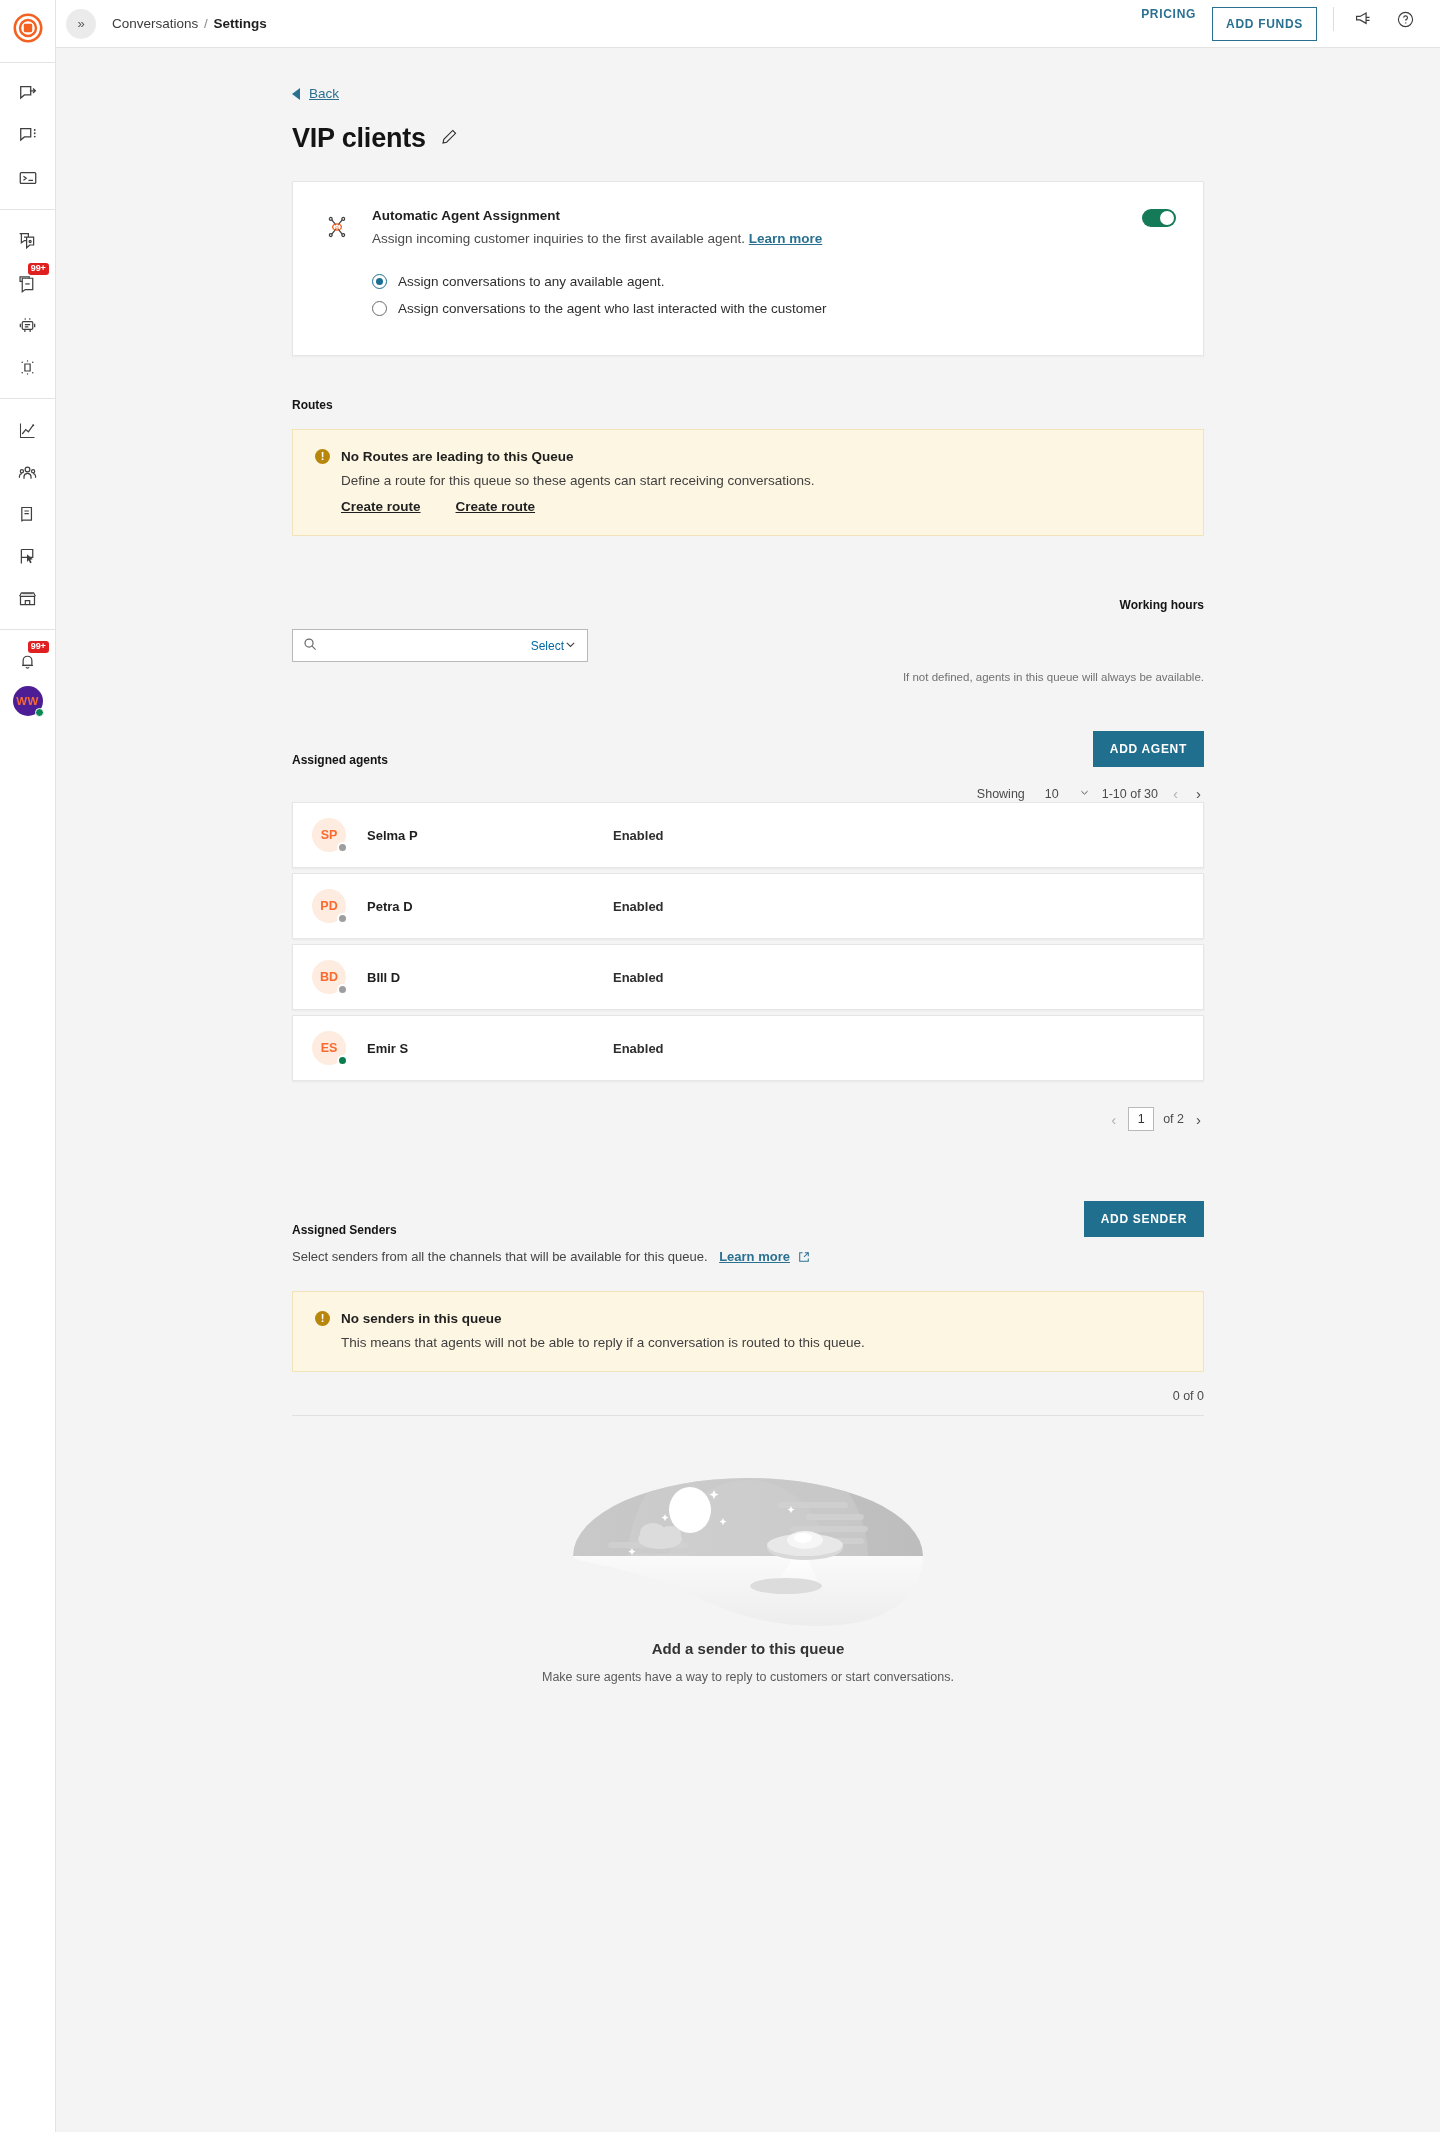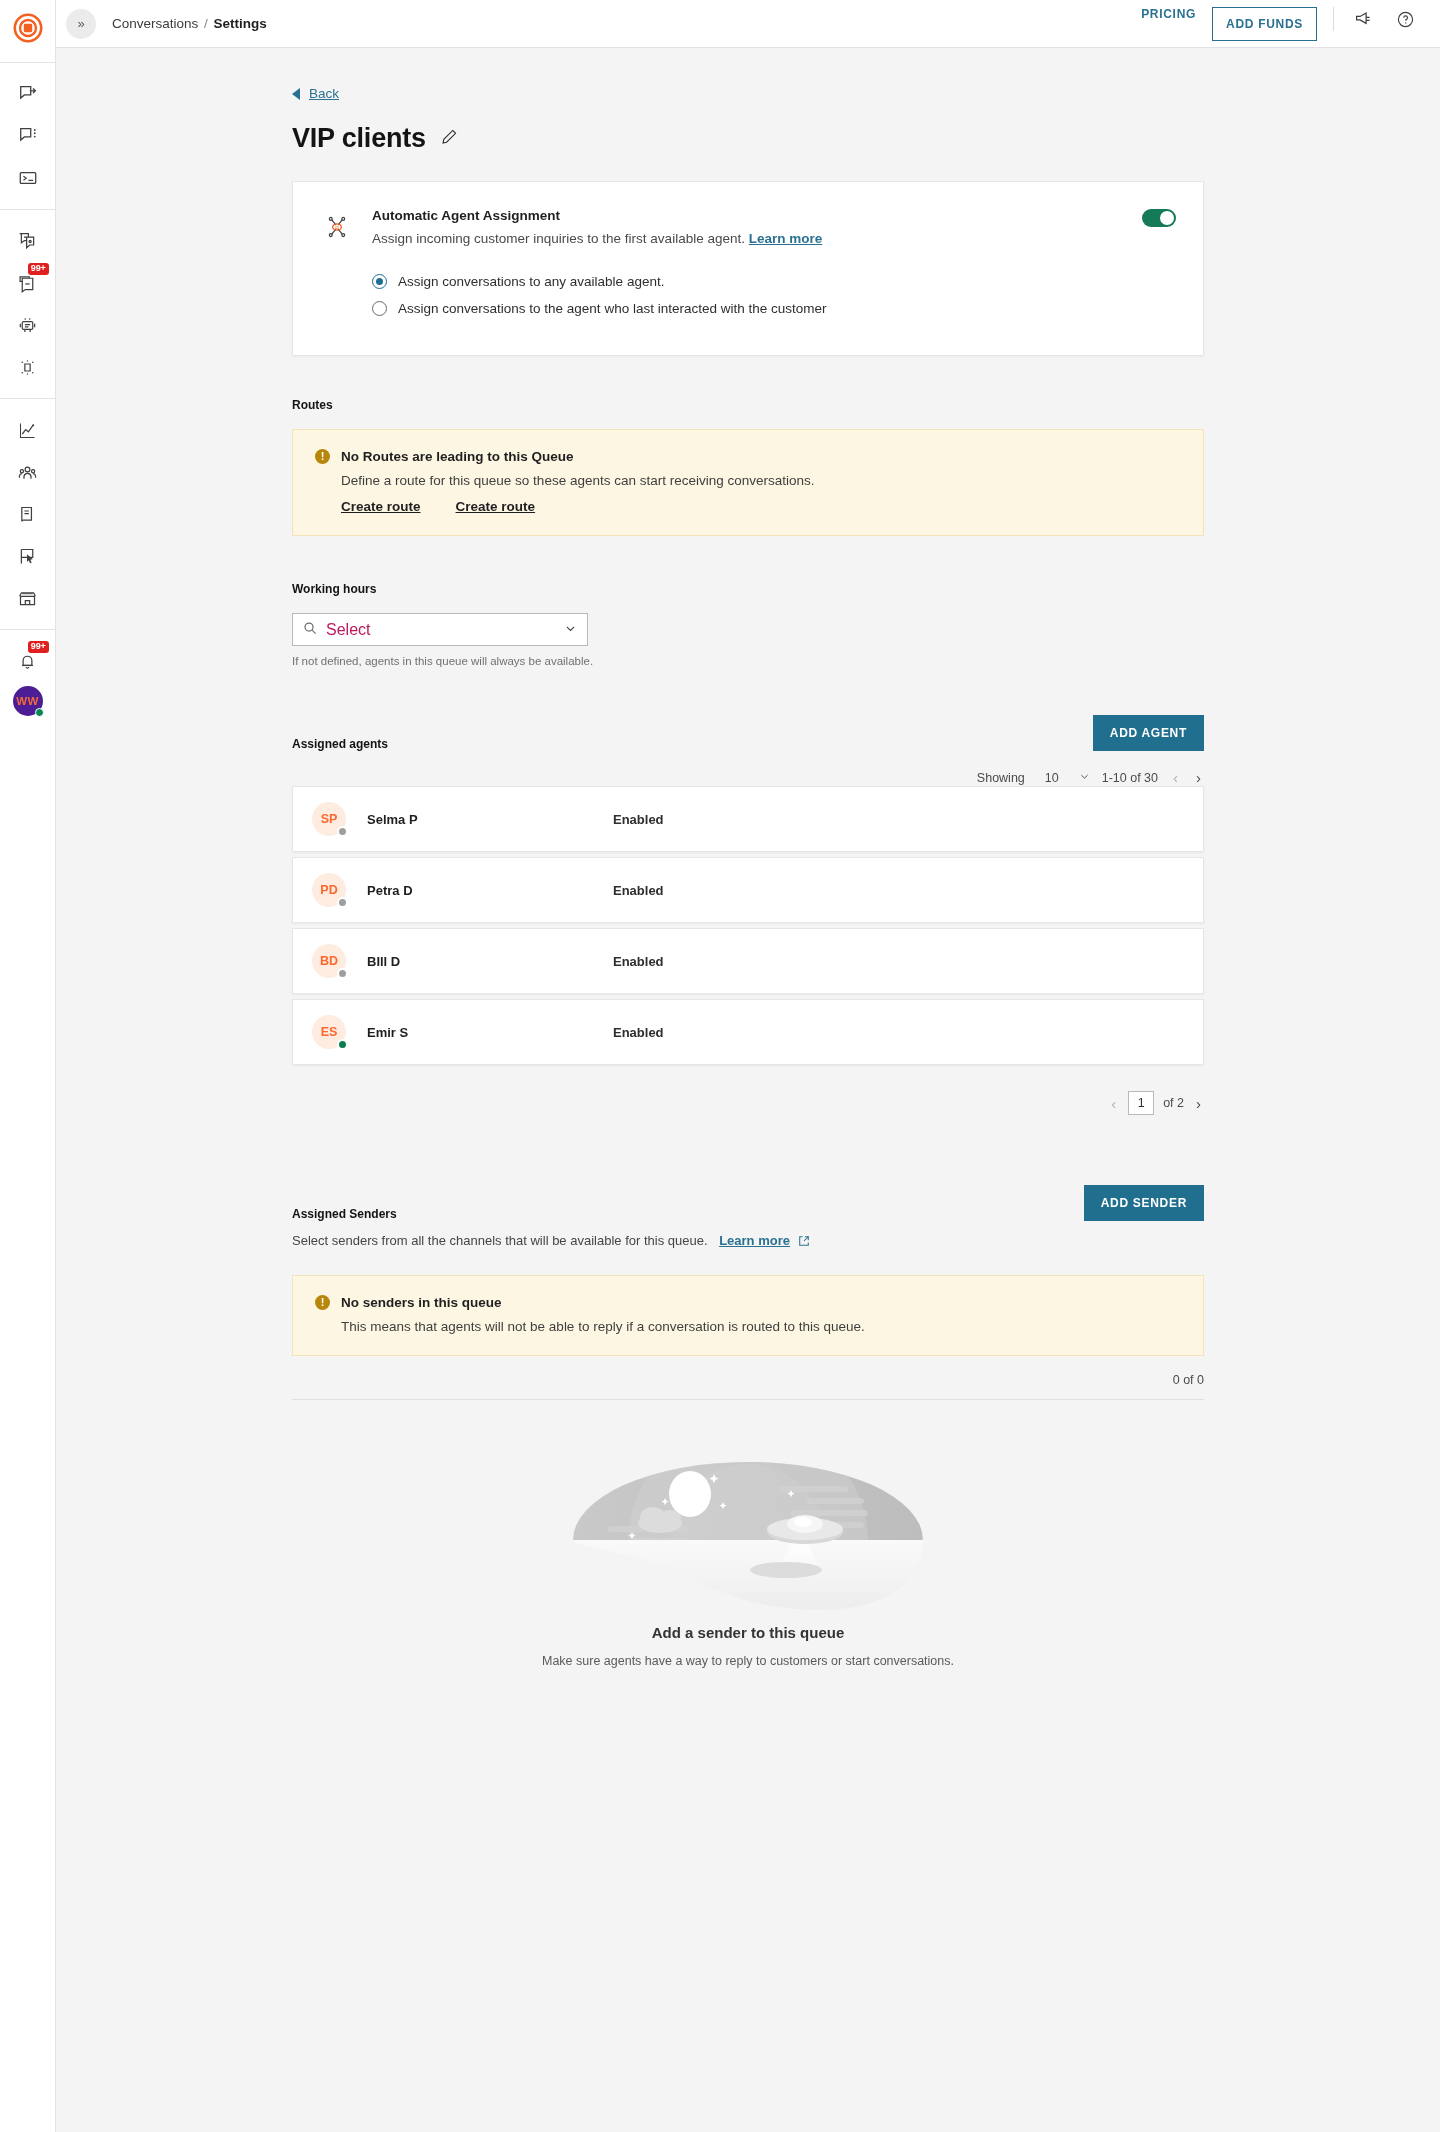--- a/index.html
+++ b/index.html
@@ -140,28 +140,28 @@
     width:15px;height:15px;border-radius:50%;background:#b8860b;
     color:#fff;font-size:11px;font-weight:bold;
     display:flex;align-items:center;justify-content:center; line-height:1;
   }
   .warn-title { font-size: 13.5px; font-weight: bold; color: #1f1f1f; }
   .warn-body { font-size: 13.5px; color: #3f3f3f; margin-left: 26px; }
   .warn-links { margin-left: 26px; margin-top: 11px; display:flex; gap: 35px; }
   .warn-links span { font-size: 13.5px; color: #1f1f1f; font-weight: bold; text-decoration: underline; cursor:pointer; }
 
   
-  .wh-wrap { margin-top: 46px; }
+  .wh-wrap { margin-top: 62px; text-align: right; }
   .wh-wrap h2 { margin-bottom: 17px; }
   .select-box {
     width: 296px; height: 33px; background: #fff;
     border: 1px solid #b9b9b9;
     display:flex; align-items:center; padding: 0 10px; cursor: pointer;
   }
-  .select-box .ph { font-size: 16px; color: #be185d; margin-left: 9px; flex:1; }
+  .select-box .ph { font-size: 12px; color: #0369a1; margin-left: 9px; flex:1; }
   .wh-note { font-size: 11.5px; color: #717171; margin-top: 9px; }
 
   
   .aga-wrap { margin-top: 48px; }
   .sec-row { display:flex; align-items:flex-end; justify-content: space-between; }
   .solid-btn {
     background: #216f8e; color: #fff; border: none;
     font-size: 12px; font-weight: bold; letter-spacing: .7px;
     padding: 11px 17px; cursor: pointer;
     font-family: "Liberation Sans", sans-serif;

